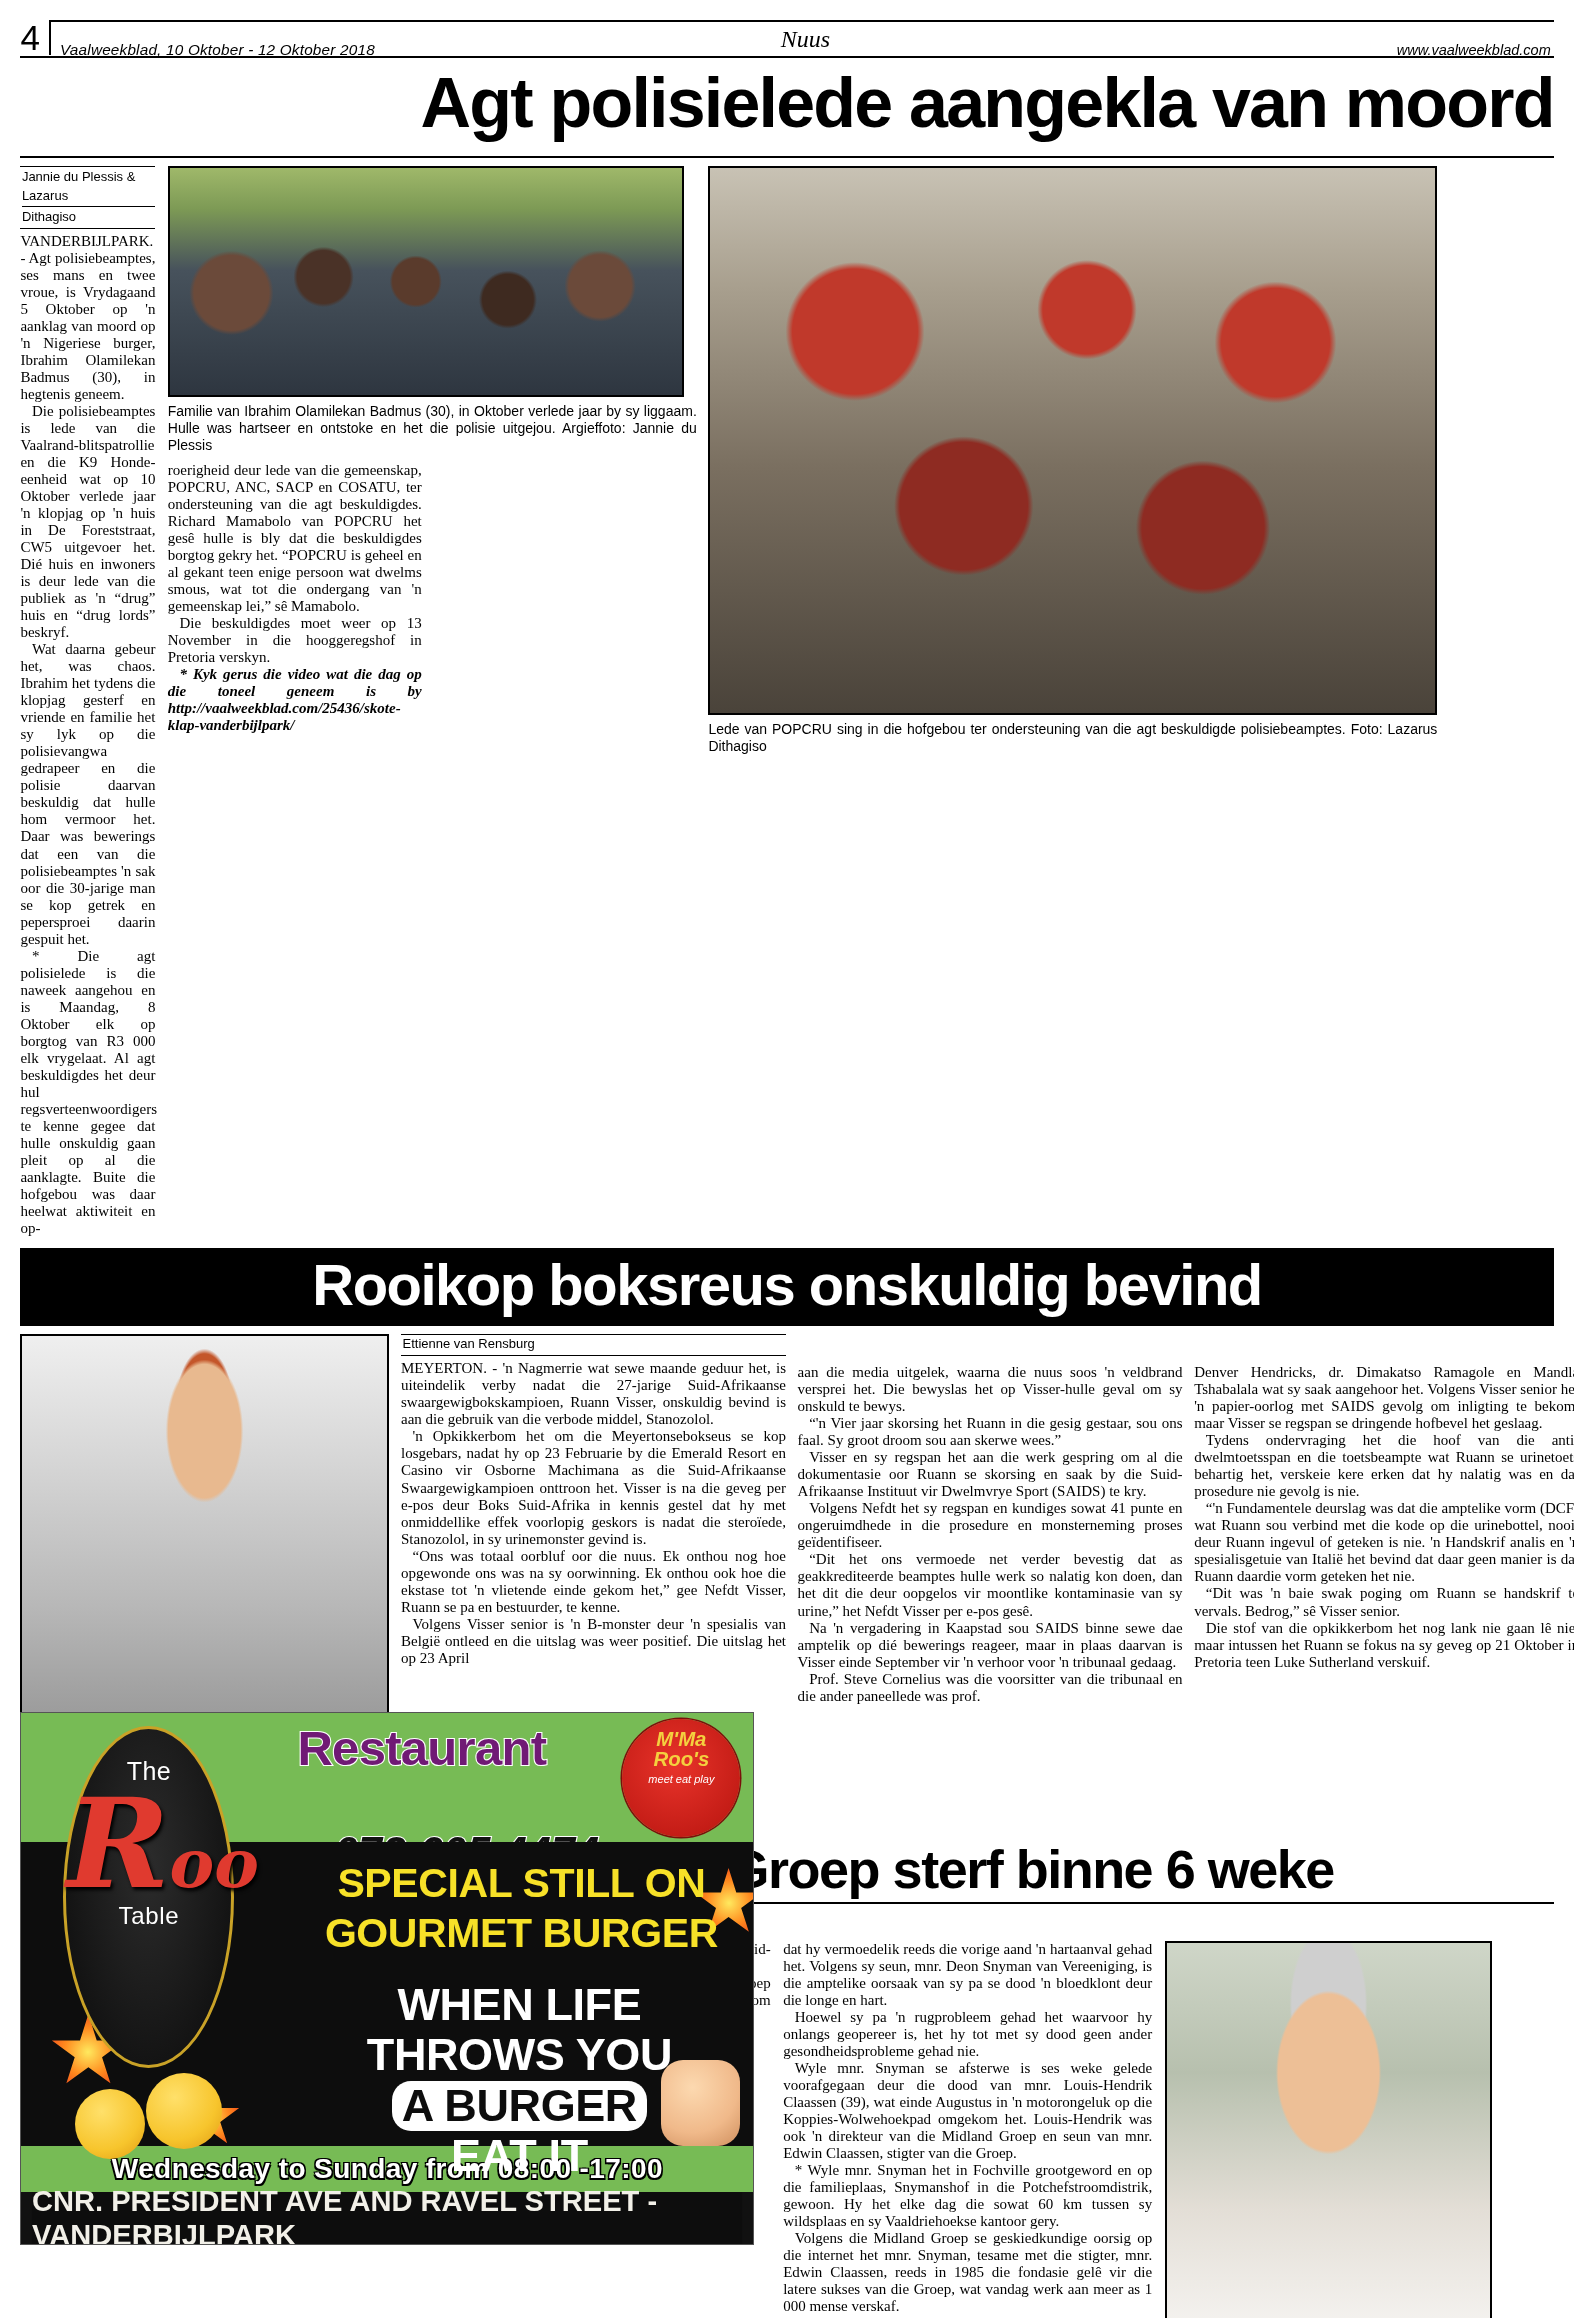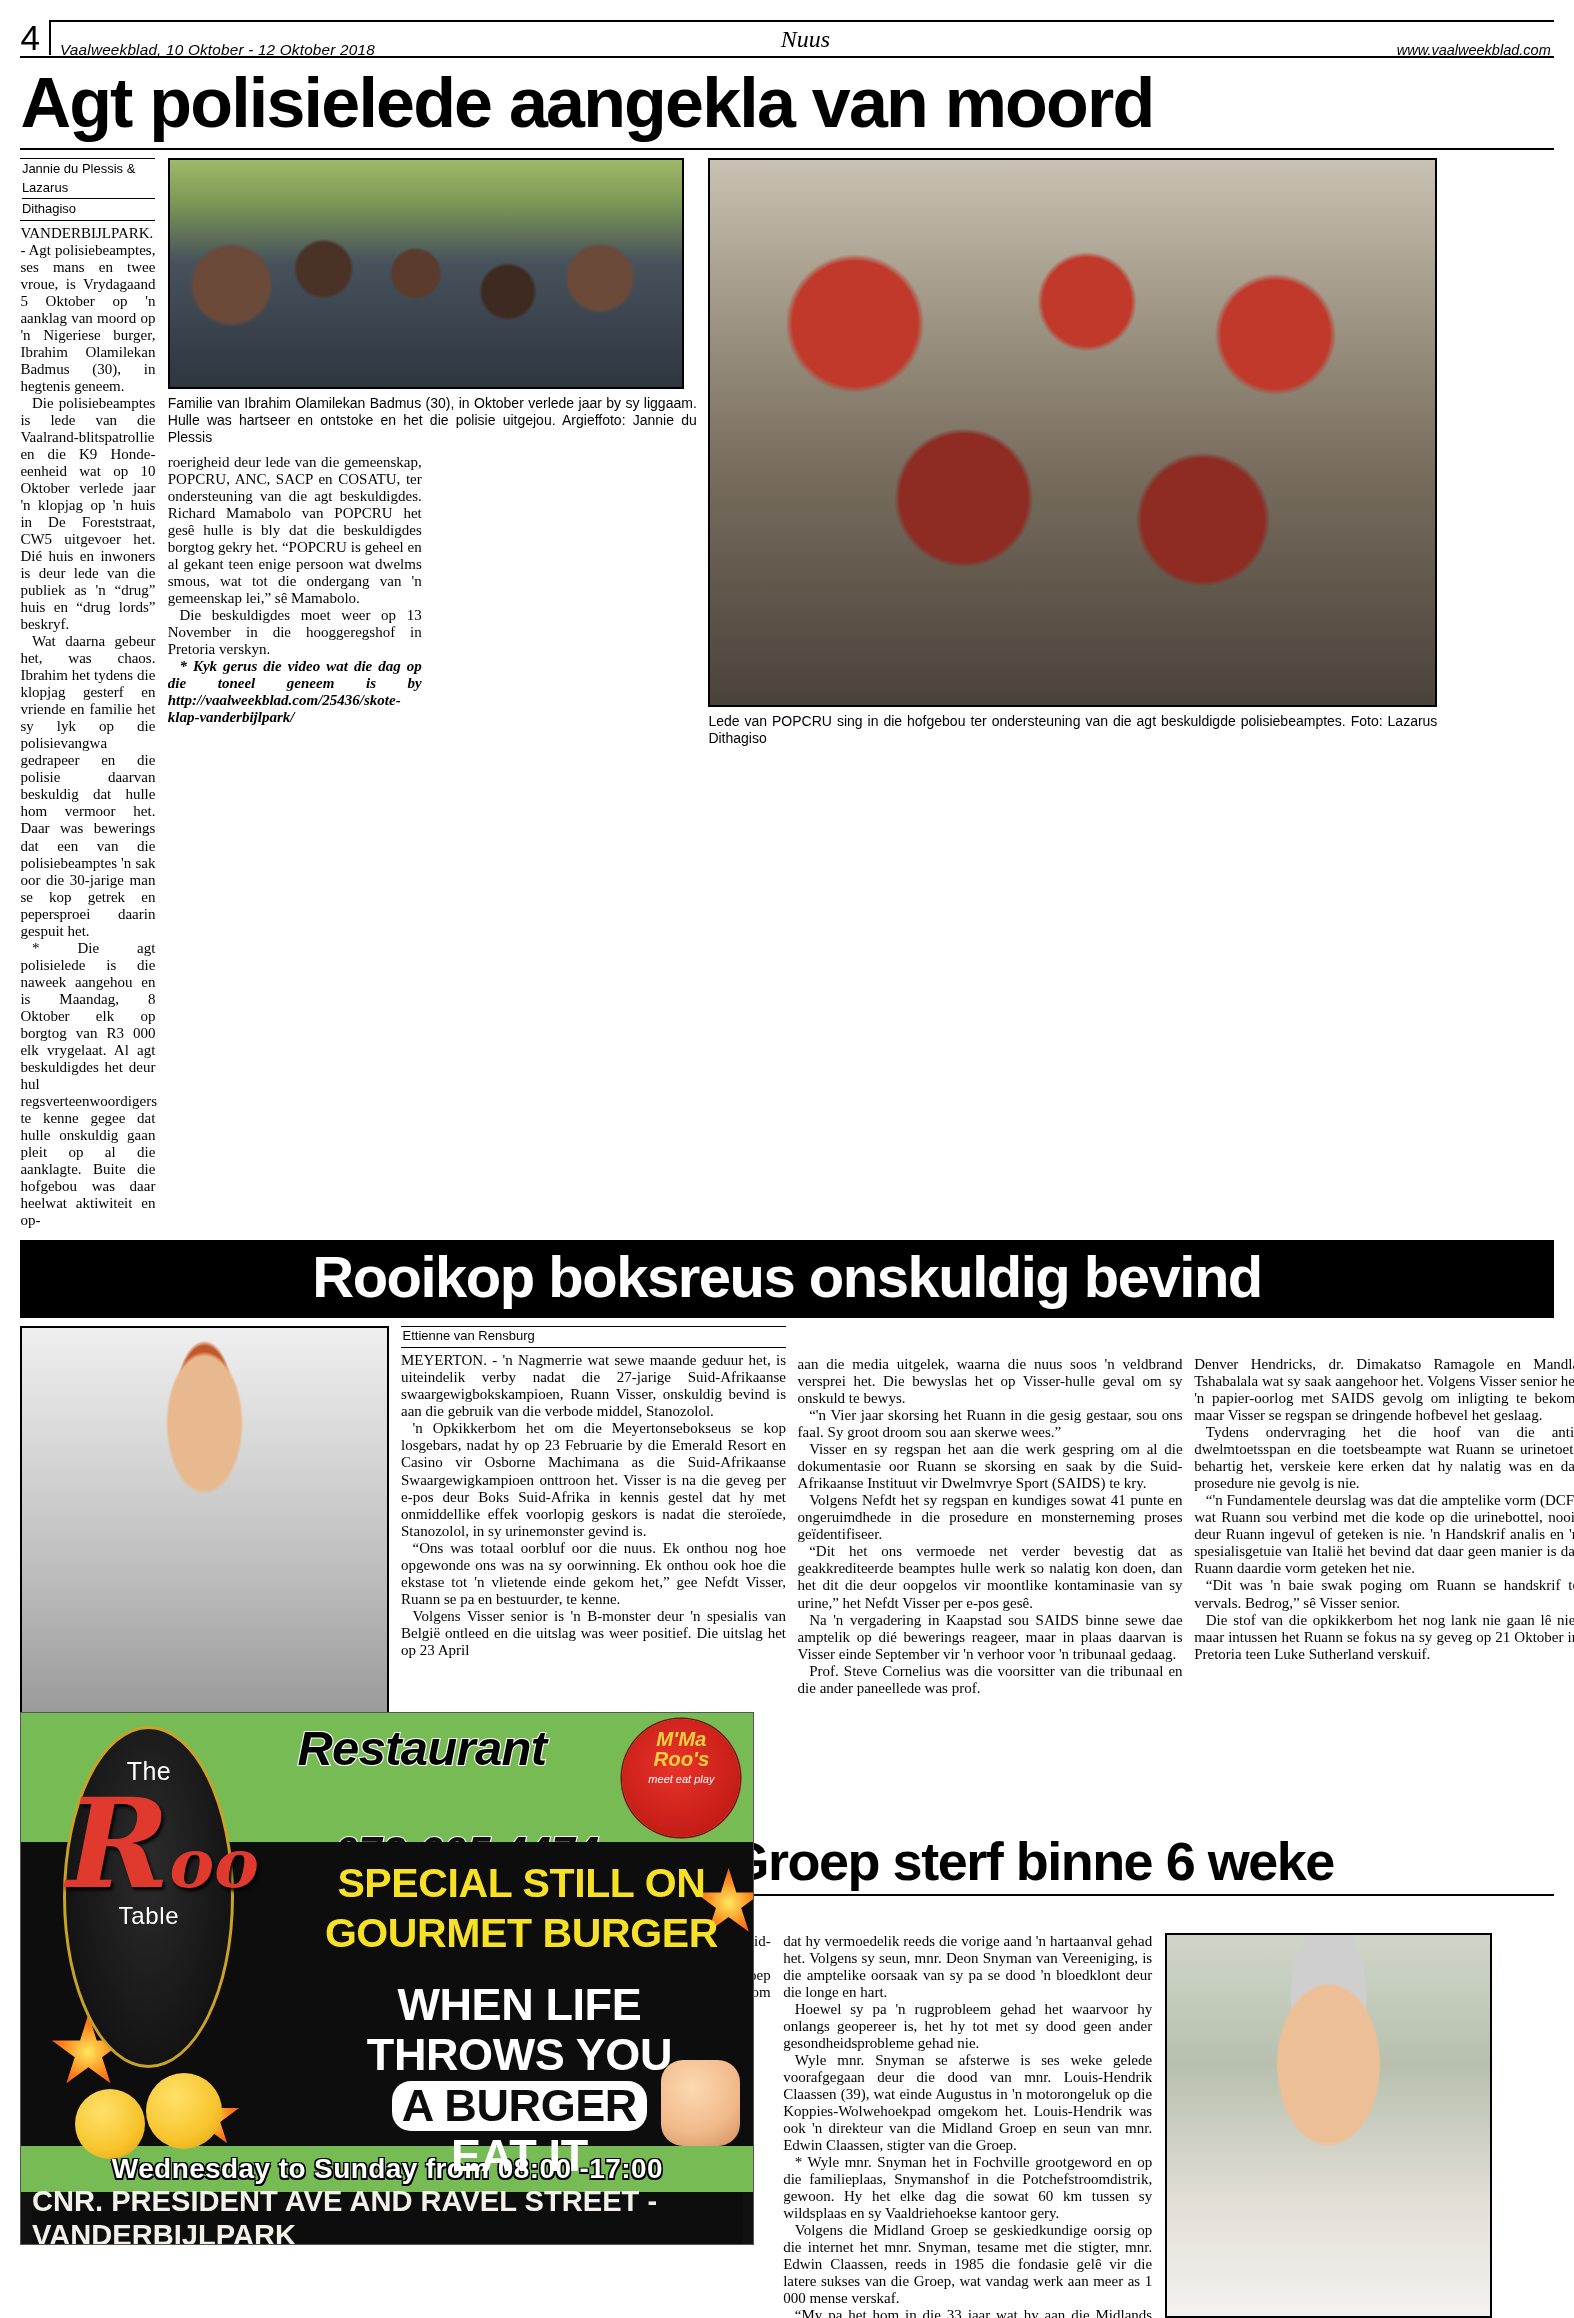--- a/index.html
+++ b/index.html
@@ -66,21 +66,22 @@
 
   
   .hl-main {
     font-family: "Liberation Sans", sans-serif;
     font-weight: 700;
     font-size: 70px;
     line-height: 1.02;
     letter-spacing: -1.8px;
     margin: 10.2px 0 8.7px 0;
     border-bottom: 2.2px solid #000;
-    padding-bottom: 8px;
+    padding-bottom: 16px;
+    text-align: right;
   }
   .hl-reverse {
     background: #000;
     color: #fff;
     font-family: "Liberation Sans", sans-serif;
     font-weight: 700;
     font-size: 58px;
     line-height: 1.12;
     letter-spacing: -1.5px;
     text-align: center;
@@ -175,22 +176,22 @@
   .ad-logo-R {
     font-family: "DejaVu Serif", serif; font-style: italic; font-weight: 700;
     font-size: 124px; line-height: 0.9;
     color: #e03a2f;
     text-shadow: 2.2px 2.9px 3.6px #000;
     margin-top: 1.5px;
   }
   .ad-logo-table { font-size: 24px; margin-top: 2.9px; letter-spacing: 0.7px;}
   .ad-restaurant {
     position: absolute; left: 276px; top: 7.3px;
-    font-size: 49px; font-weight: 700; font-style: italic;
-    color: #000000;
+    font-size: 49px; font-weight: 700; 
+    color: #701a75;
     -webkit-text-stroke: 2.2px #fff;
     paint-order: stroke fill;
     letter-spacing: -0.7px;
   }
   .ad-phone {
     position: absolute; left: 313px; top: 67px;
     font-size: 42px; font-weight: 700; font-style: italic;
     color: #111;
     -webkit-text-stroke: 2.2px #fff;
     paint-order: stroke fill;

